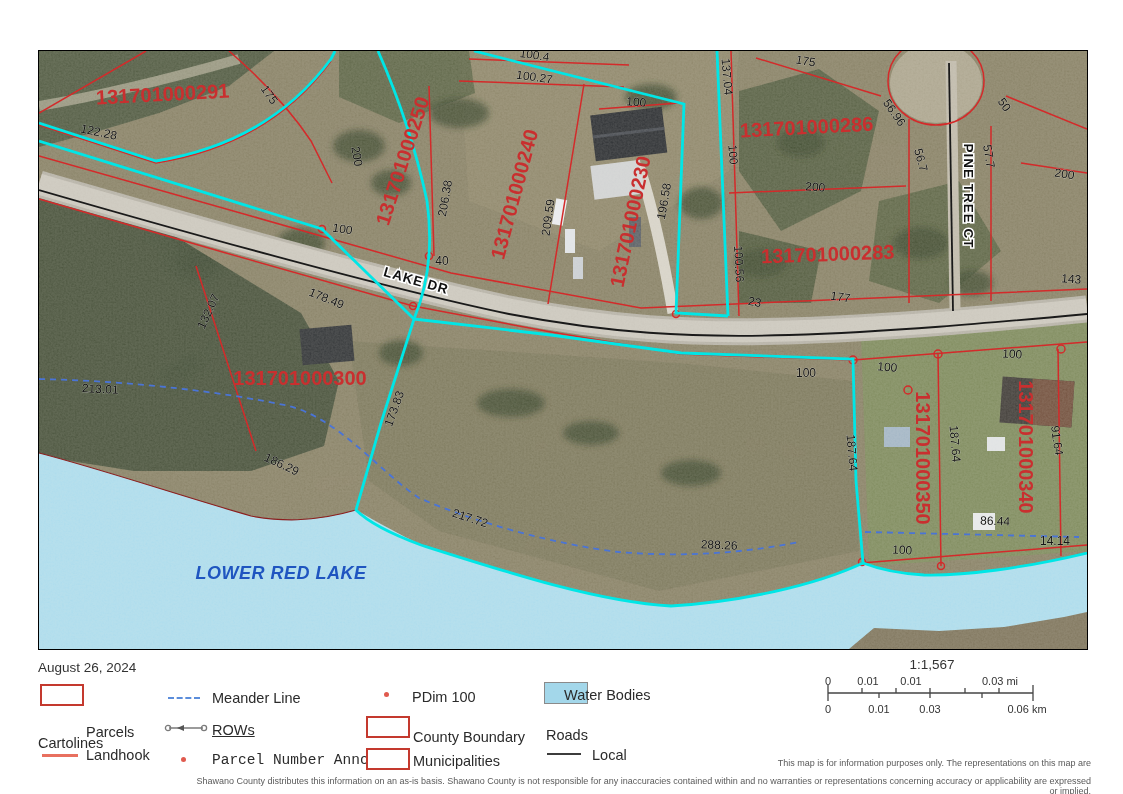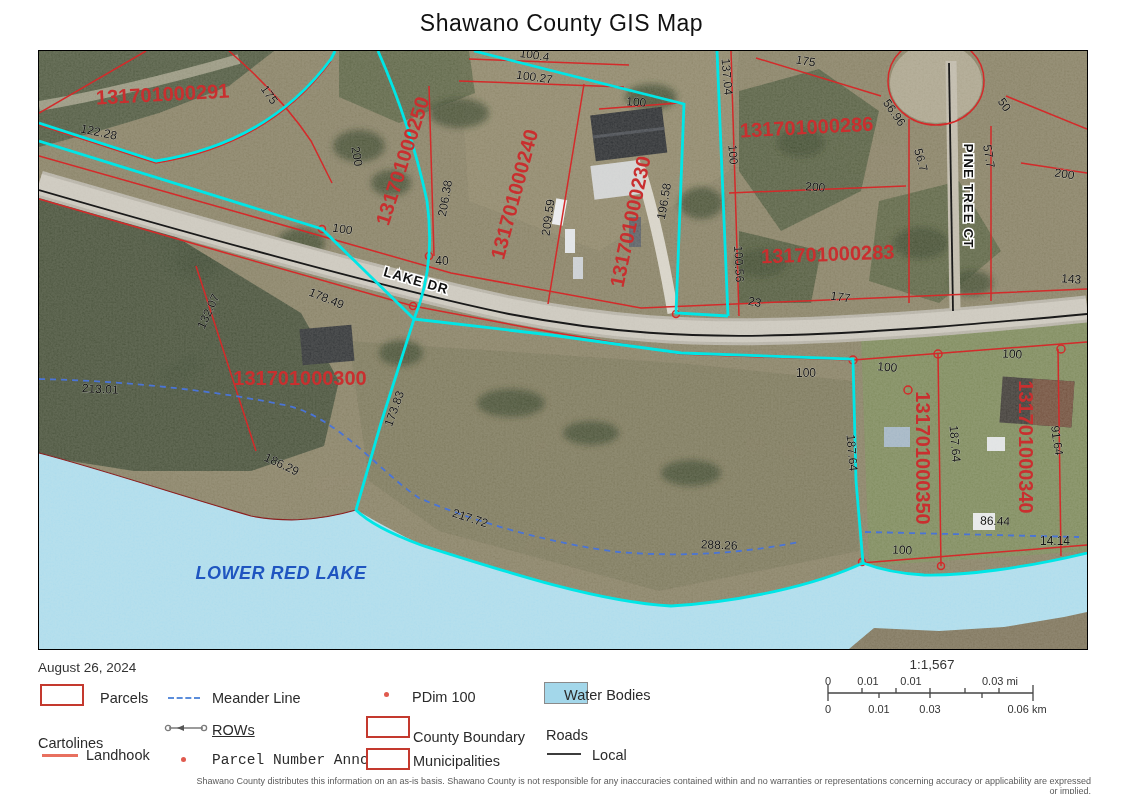--- a/index.html
+++ b/index.html
@@ -29,21 +29,20 @@
   .sw-dot{position:absolute;width:5px;height:5px;background:#e05a4e;border-radius:50%;}
   .scale-text{font-size:11px;fill:#333;text-anchor:middle;font-family:"Liberation Sans",sans-serif;}
   .scale-ratio{font-size:13.5px;fill:#333;text-anchor:middle;font-family:"Liberation Sans",sans-serif;}
   #disc1,#disc2{position:absolute;right:32px;text-align:right;font-size:9px;color:#5a5a5a;width:900px;}
   #disc1{top:758px;} #disc2{top:776px;}
 </style>
 </head>
 <body>
 
 <div id="page">
-  <div id="title">Shawano County GIS Map</div>
 
   <div id="map-frame">
     <svg width="1048" height="598" viewBox="0 0 1048 598">
       <defs>
         <filter id="blotch" x="0%" y="0%" width="100%" height="100%">
           <feTurbulence type="fractalNoise" baseFrequency="0.009 0.013" numOctaves="3" seed="7"></feTurbulence>
           <feColorMatrix type="matrix" values="0 0 0 0 0.16  0 0 0 0 0.17  0 0 0 0 0.10  0.9 0.9 0.9 0 0"></feColorMatrix>
         </filter>
         <filter id="grain" x="0%" y="0%" width="100%" height="100%">
           <feTurbulence type="fractalNoise" baseFrequency="0.55" numOctaves="2" seed="3"></feTurbulence>
@@ -235,21 +234,21 @@
           <text class="road" transform="translate(925,145) rotate(90)">PINE TREE CT</text>
           <text class="water" transform="translate(242,528) rotate(0)">LOWER RED LAKE</text>
         </g>
     </svg>
   </div>
 
   <div>
     <div class="lg-date">August 26, 2024</div>
 
     <div class="sw-rect" style="left:40px;top:684px;"></div>
-    <span class="lg-label" style="left:86px;top:690px;margin-left:14px;">Parcels</span>
+    <span class="lg-label" style="left:86px;top:724px;">Parcels</span>
     <span class="lg-label" style="left:38px;top:735px;">Cartolines</span>
     <div class="sw-line" style="left:42px;top:754px;"></div>
     <span class="lg-label" style="left:86px;top:747px;">Landhook</span>
 
     <div class="sw-dash" style="left:168px;top:697px;"></div>
     <span class="lg-label" style="left:212px;top:690px;">Meander Line</span>
     <svg width="46" height="12" style="position:absolute;left:163px;top:722px;">
       <line x1="6" y1="6" x2="40" y2="6" stroke="#7a7a7a" stroke-width="1.6"></line>
       <circle cx="5" cy="6" r="2.6" fill="none" stroke="#7a7a7a" stroke-width="1.3"></circle>
       <circle cx="41" cy="6" r="2.6" fill="none" stroke="#7a7a7a" stroke-width="1.3"></circle>
@@ -293,14 +292,15 @@
       <line x1="115" y1="38" x2="115" y2="43"></line>
         <line x1="167" y1="38" x2="167" y2="43"></line>
       <line x1="218" y1="38" x2="218" y2="46"></line>
     </g>
     <text class="scale-text" x="13" y="58">0</text>
     <text class="scale-text" x="64" y="58">0.01</text>
     <text class="scale-text" x="115" y="58">0.03</text>
     <text class="scale-text" x="212" y="58">0.06 km</text>
   </svg>
 
+  <div id="disc1">This map is for information purposes only.  The representations on this map are</div>
   <div id="disc2">Shawano County distributes this information on an as-is basis.  Shawano County is not responsible for any inaccuracies contained within and no warranties or representations concerning accuracy or applicability are expressed or implied.</div>
 </div>
 
 </body></html>

